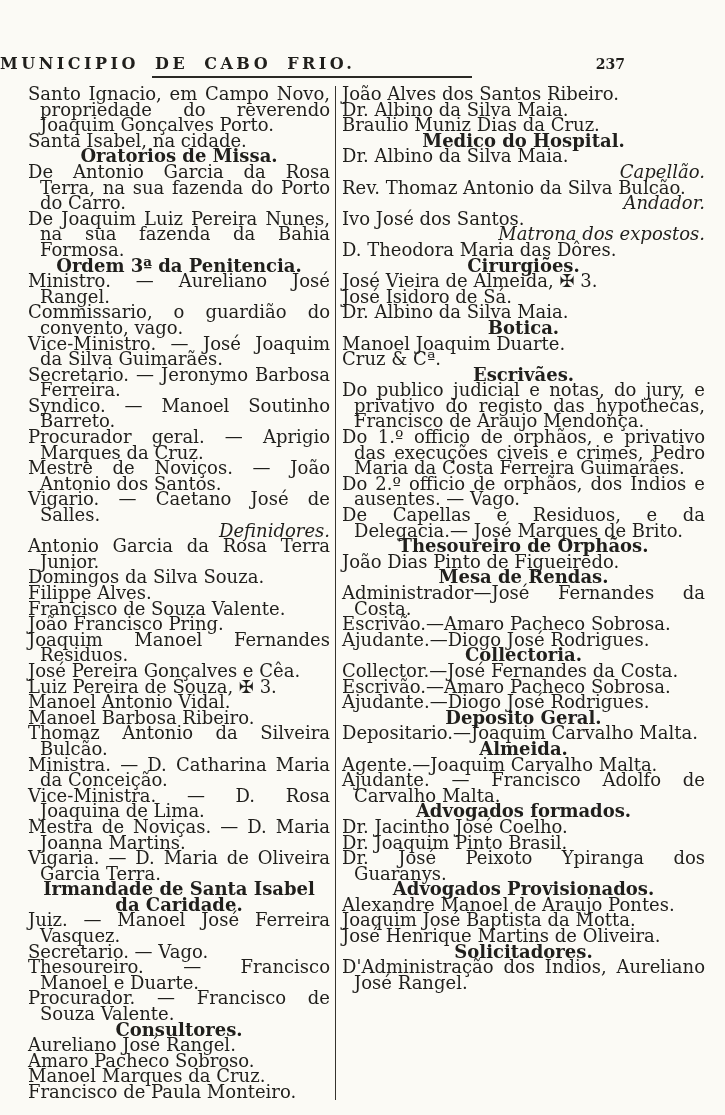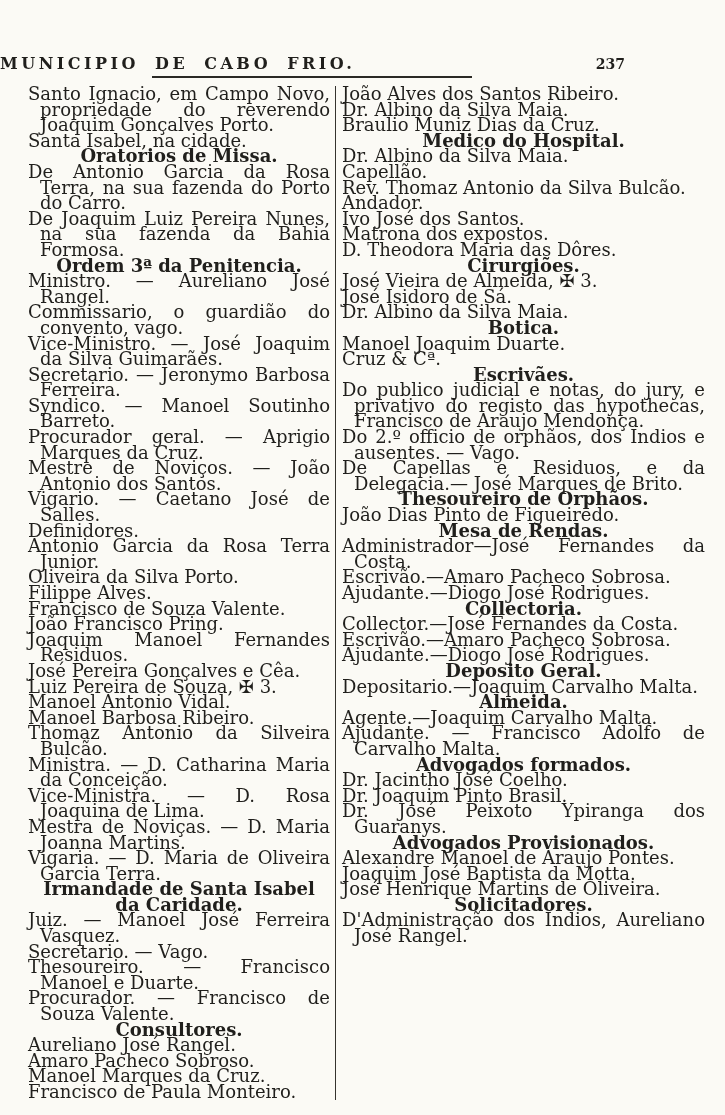--- a/index.html
+++ b/index.html
@@ -67,21 +67,22 @@
     text-align: justify;
     padding-left: 12px;
     text-indent: -12px;
   }
   .heading {
     text-align: center;
     font-weight: 700;
     margin: 1px 0;
   }
   .iheading {
-    text-align: left;
+    text-align: right;
+    font-style: italic;
     margin: 1px 0;
   }
 </style>
 </head>
 <body>
 
 <div class="header">
   <div class="page-title">MUNICIPIO DE CABO FRIO.</div>
   <div class="page-number">237</div>
   <div class="header-rule"></div>
@@ -98,21 +99,21 @@
       <p class="entry">Ministro. — Aureliano José Rangel.</p>
       <p class="entry">Commissario, o guardião do convento, vago.</p>
       <p class="entry">Vice-Ministro. — José Joaquim da Silva Guimarães.</p>
       <p class="entry">Secretario. — Jeronymo Barbosa Ferreira.</p>
       <p class="entry">Syndico. — Manoel Soutinho Barreto.</p>
       <p class="entry">Procurador geral. — Aprigio Marques da Cruz.</p>
       <p class="entry">Mestre de Noviços. — João Antonio dos Santos.</p>
       <p class="entry">Vigario. — Caetano José de Salles.</p>
       <p class="iheading">Definidores.</p>
       <p class="entry">Antonio Garcia da Rosa Terra Junior.</p>
-      <p class="entry">Oliveira da Silva Porto.</p>
+      <p class="entry">Domingos da Silva Souza.</p>
       <p class="entry">Filippe Alves.</p>
       <p class="entry">Francisco de Souza Valente.</p>
       <p class="entry">João Francisco Pring.</p>
       <p class="entry">Joaquim Manoel Fernandes Residuos.</p>
       <p class="entry">José Pereira Gonçalves e Cêa.</p>
       <p class="entry">Luiz Pereira de Souza, ✠ 3.</p>
       <p class="entry">Manoel Antonio Vidal.</p>
       <p class="entry">Manoel Barbosa Ribeiro.</p>
       <p class="entry">Thomaz Antonio da Silveira Bulcão.</p>
       <p class="entry">Ministra. — D. Catharina Maria da Conceição.</p>
@@ -145,20 +146,21 @@
       <p class="entry">D. Theodora Maria das Dôres.</p>
       <p class="heading">Cirurgiões.</p>
       <p class="entry">José Vieira de Almeida, ✠ 3.</p>
       <p class="entry">José Isidoro de Sá.</p>
       <p class="entry">Dr. Albino da Silva Maia.</p>
       <p class="heading">Botica.</p>
       <p class="entry">Manoel Joaquim Duarte.</p>
       <p class="entry">Cruz &amp; Cª.</p>
       <p class="heading">Escrivães.</p>
       <p class="entry">Do publico judicial e notas, do jury, e privativo do registo das hypothecas, Francisco de Araujo Mendonça.</p>
+      <p class="entry">Do 1.º officio de orphãos, e privativo das execuções civeis e crimes, Pedro Maria da Costa Ferreira Guimarães.</p>
       <p class="entry">Do 2.º officio de orphãos, dos Indios e ausentes. — Vago.</p>
       <p class="entry">De Capellas e Residuos, e da Delegacia.— José Marques de Brito.</p>
       <p class="heading">Thesoureiro de Orphãos.</p>
       <p class="entry">João Dias Pinto de Figueiredo.</p>
       <p class="heading">Mesa de Rendas.</p>
       <p class="entry">Administrador—José Fernandes da Costa.</p>
       <p class="entry">Escrivão.—Amaro Pacheco Sobrosa.</p>
       <p class="entry">Ajudante.—Diogo José Rodrigues.</p>
       <p class="heading">Collectoria.</p>
       <p class="entry">Collector.—José Fernandes da Costa.</p>

